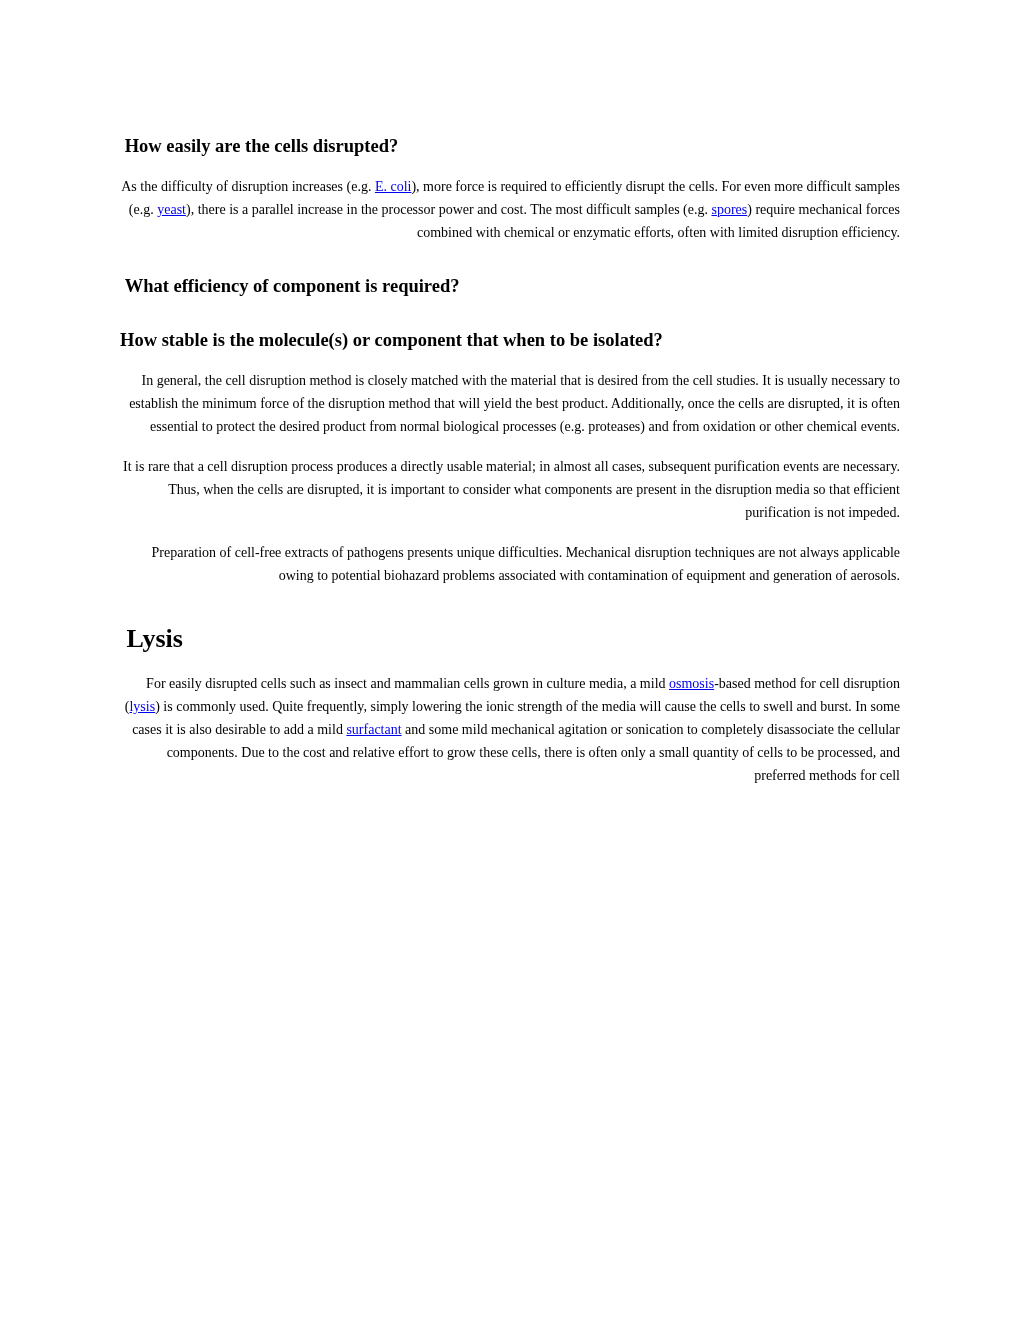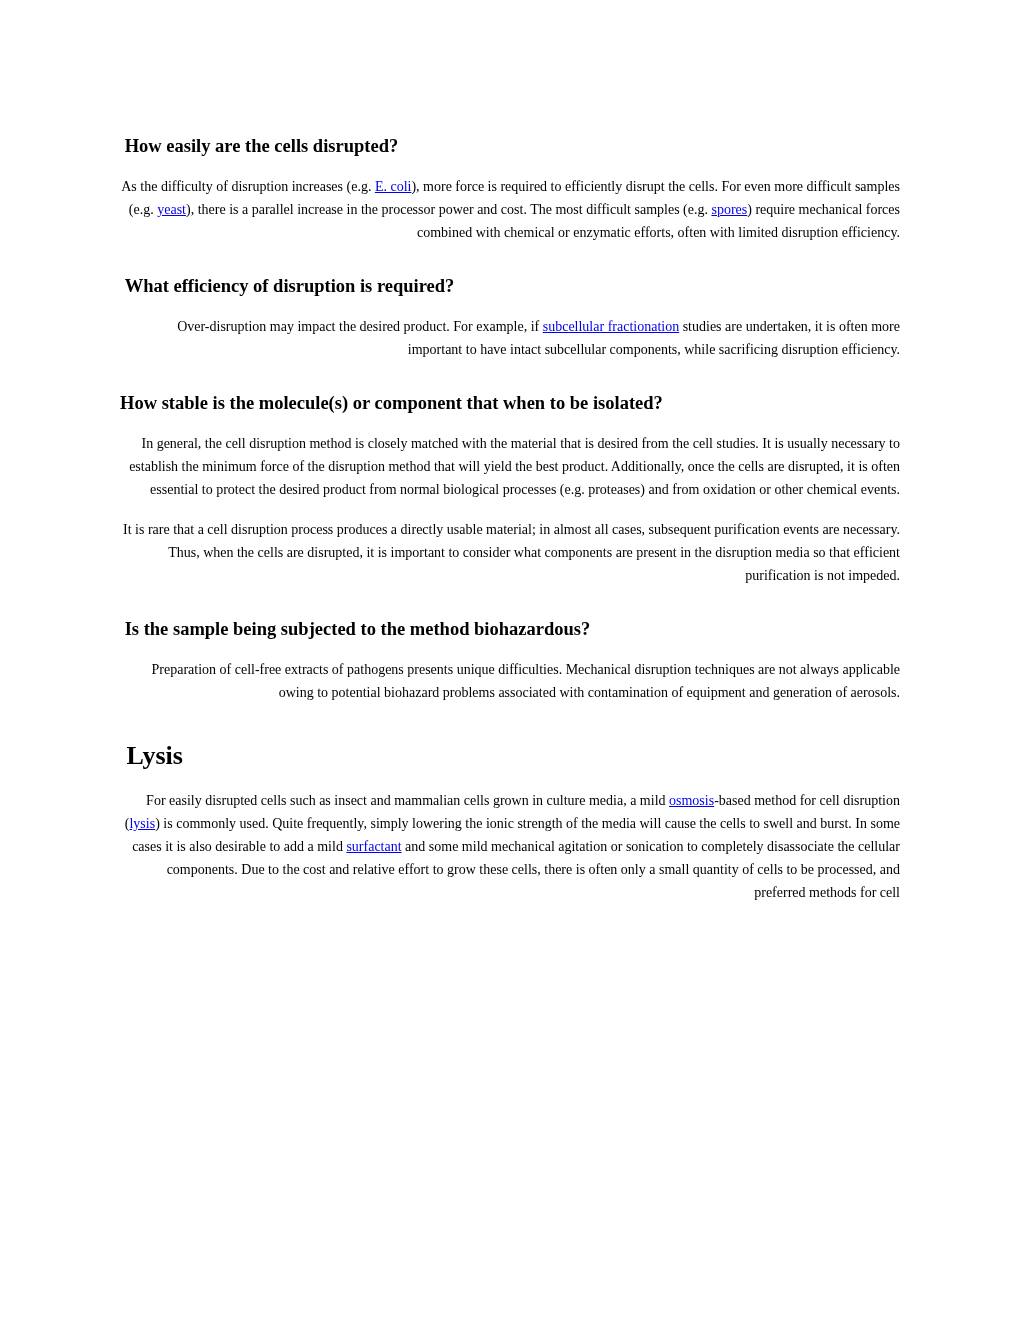--- a/index.html
+++ b/index.html
@@ -44,23 +44,21 @@
     cursor: pointer;
   }
 </style>
 </head>
 <body>
 
 <div class="page">
   <div class="doc">
       <h2> How easily are the cells disrupted?</h2>
       <p><span>As the difficulty of disruption increases (e.g. </span><a href="#">E. coli</a><span>), more force is required to efficiently disrupt the cells. For even more difficult samples (e.g. </span><a href="#">yeast</a><span>), there is a parallel increase in the processor power and cost. The most difficult samples (e.g. </span><a href="#">spores</a><span>) require mechanical forces combined with chemical or enzymatic efforts, often with limited disruption efficiency.</span></p>
-      <h2> What efficiency of disruption is required?</h2>
-      <p><span>Over-disruption may impact the desired product. For example, if </span><a href="#">subcellular fractionation</a><span> studies are undertaken, it is often more important to have intact subcellular components, while sacrificing disruption efficiency.</span></p>
+      <h2> What efficiency of component is required?</h2>
       <h2>How stable is the molecule(s) or component that when to be isolated?</h2>
       <p><span>In general, the cell disruption method is closely matched with the material that is desired from the cell studies. It is usually necessary to establish the minimum force of the disruption method that will yield the best product. Additionally, once the cells are disrupted, it is often essential to protect the desired product from normal biological processes (e.g. proteases) and from oxidation or other chemical events.</span></p>
       <p><span>It is rare that a cell disruption process produces a directly usable material; in almost all cases, subsequent purification events are necessary. Thus, when the cells are disrupted, it is important to consider what components are present in the disruption media so that efficient purification is not impeded.</span></p>
-      <h2> Is the sample being subjected to the method biohazardous?</h2>
       <p><span>Preparation of cell-free extracts of pathogens presents unique difficulties. Mechanical disruption techniques are not always applicable owing to potential biohazard problems associated with contamination of equipment and generation of aerosols.</span></p>
       <h1> Lysis</h1>
       <p><span>For easily disrupted cells such as insect and mammalian cells grown in culture media, a mild </span><a href="#">osmosis</a><span>-based method for cell disruption (</span><a href="#">lysis</a><span>) is commonly used. Quite frequently, simply lowering the ionic strength of the media will cause the cells to swell and burst. In some cases it is also desirable to add a mild </span><a href="#">surfactant</a><span> and some mild mechanical agitation or sonication to completely disassociate the cellular components. Due to the cost and relative effort to grow these cells, there is often only a small quantity of cells to be processed, and preferred methods for cell</span></p>
     </div>
 </div>
 
 </body></html>

